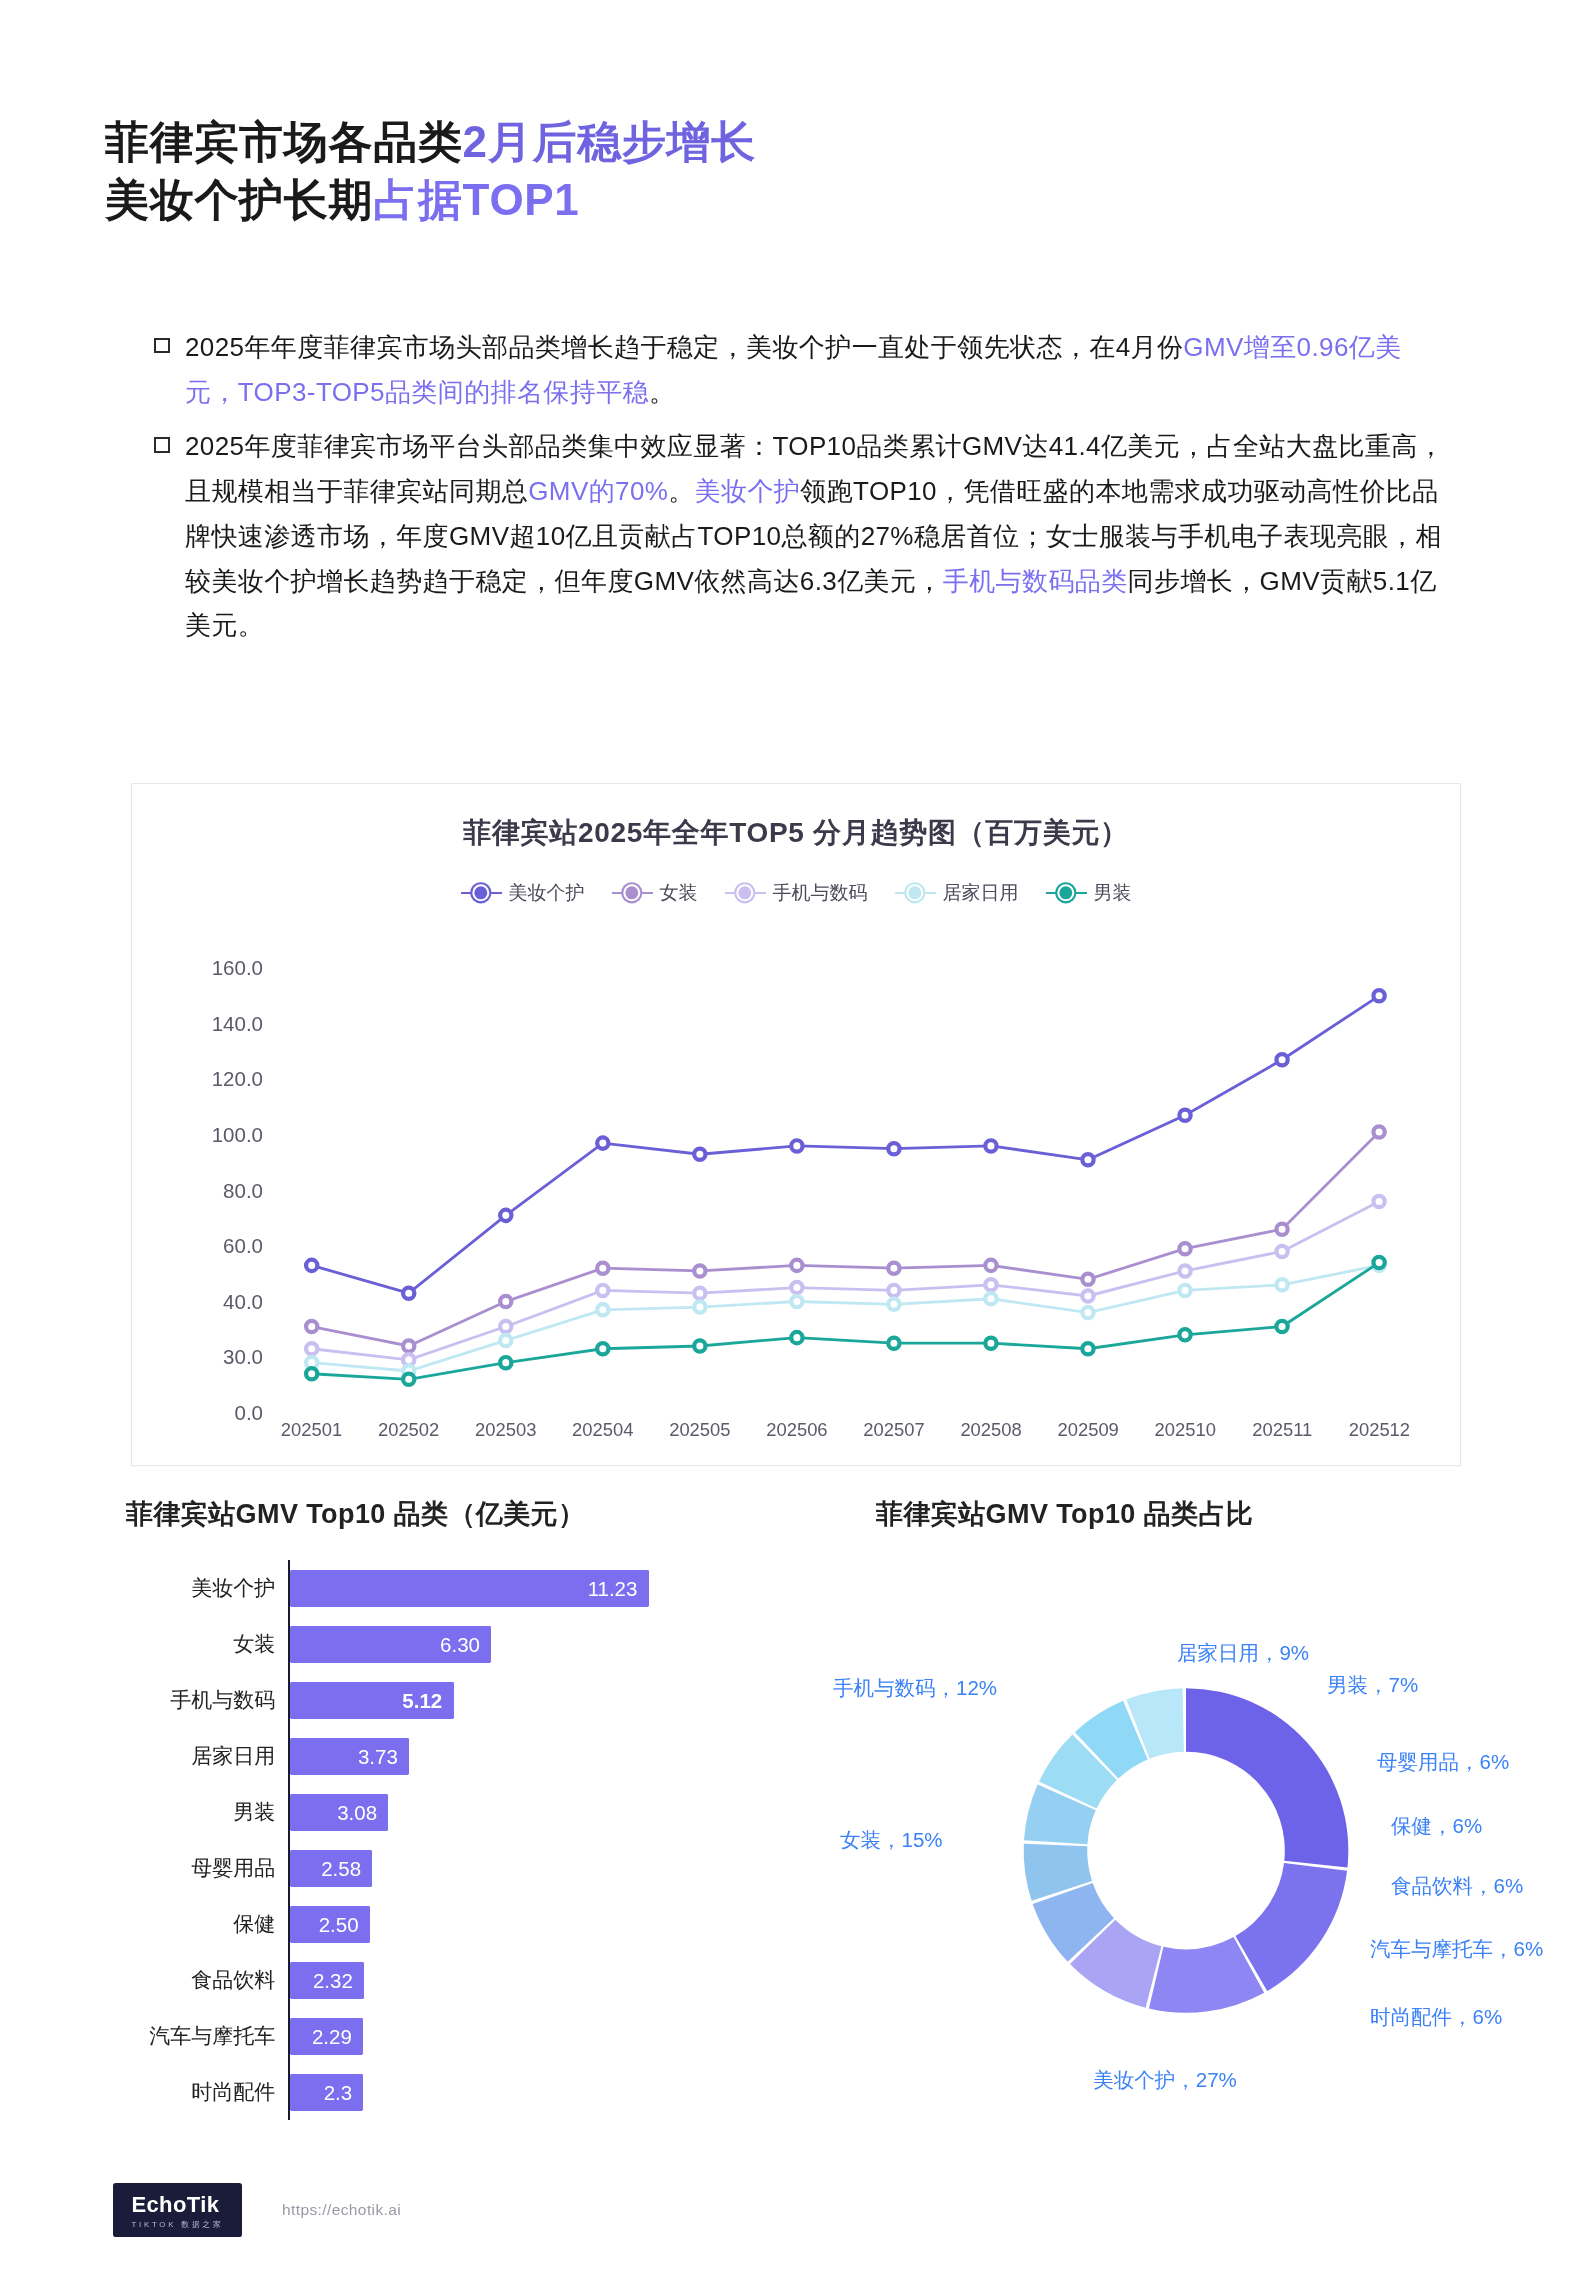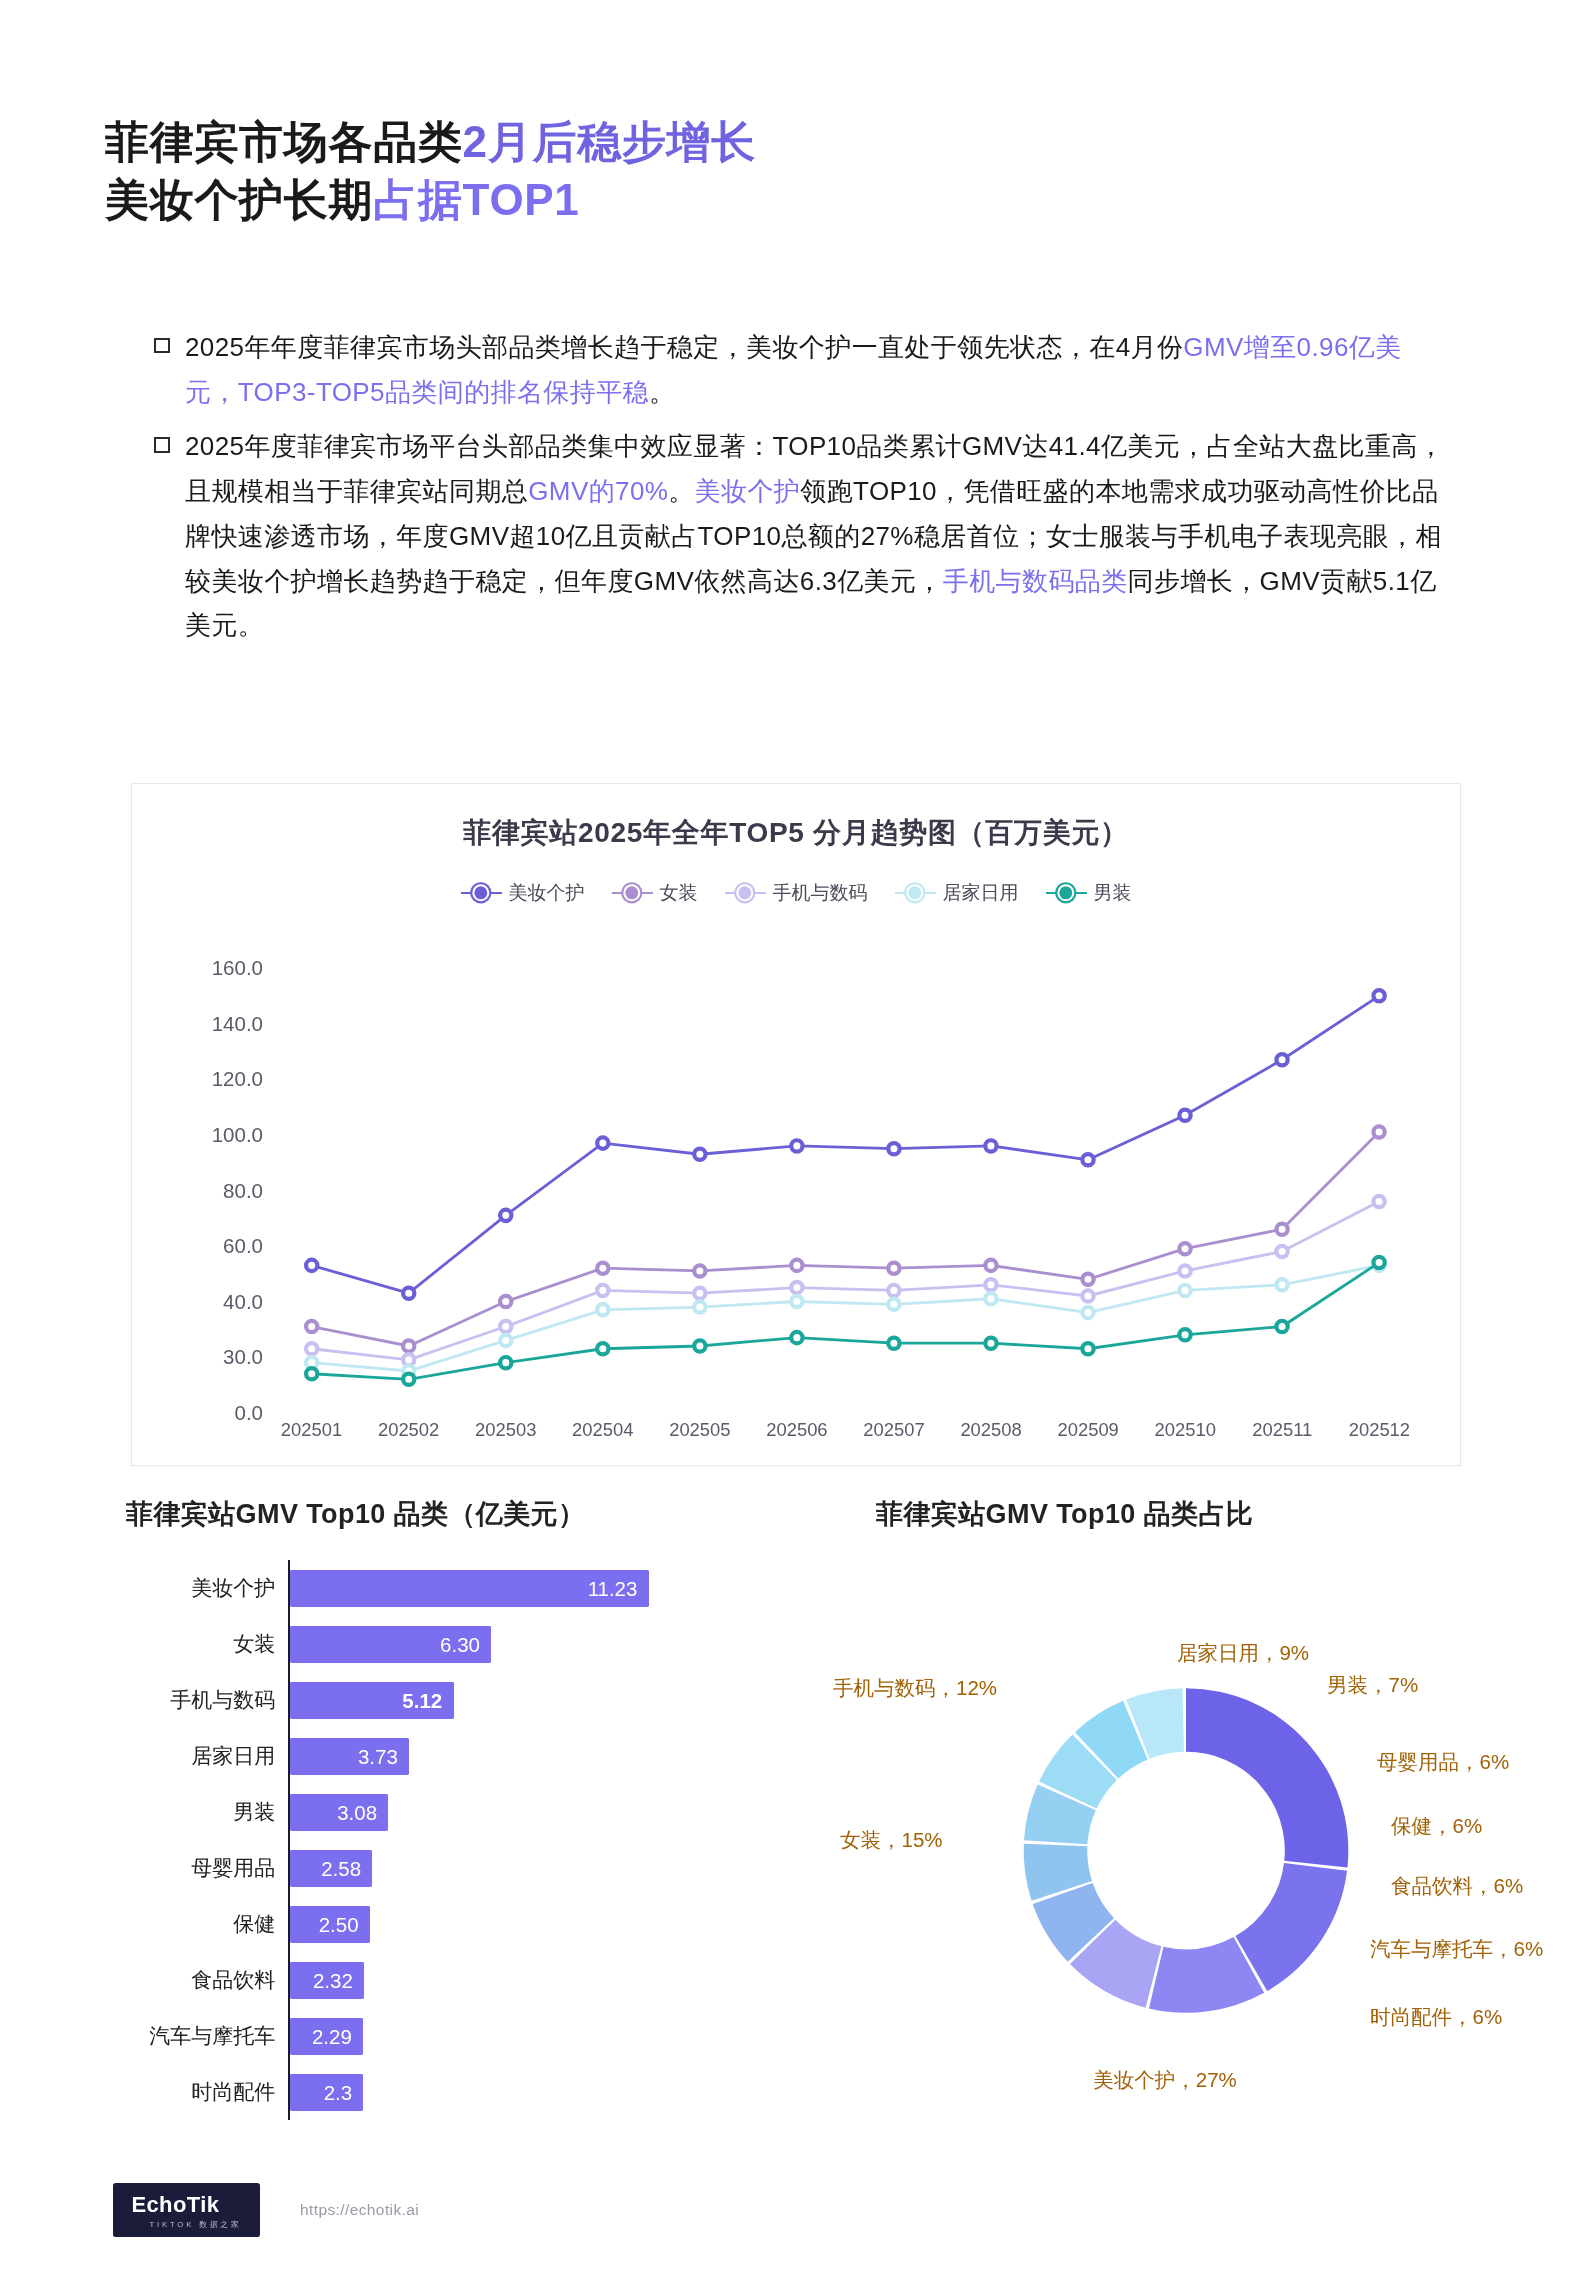--- a/index.html
+++ b/index.html
@@ -64,32 +64,31 @@
     box-sizing:border-box;
   }
   .bartrack{flex:1;position:relative;height:56px;border-left:2.8px solid #1a1a2e;}
   .barfill{
     position:absolute;left:0;top:10px;height:37px;background:#7b6ff0;border-radius:1.4px;
     display:flex;align-items:center;justify-content:flex-end;
   }
   .barval{font-size:20.5px;color:#fff;padding-right:11.3px;}
 
   .pie-wrap{position:absolute;left:833px;top:1547px;width:706px;height:607px;}
-  .pie-label{position:absolute;font-size:20.5px;color:#a16207;line-height:1.35;}
+  .pie-label{position:absolute;font-size:20.5px;color:#3b82f6;line-height:1.35;}
 
   
   .footer{position:absolute;left:113px;bottom:58px;display:flex;align-items:center;}
   .logo{
     background:#1b1b3a;color:#fff;padding:8.5px 18.4px 7px 18.4px;border-radius:2.8px;
     font-size:22px;font-weight:bold;letter-spacing:0.4px;position:relative;
   }
   .logo .sub{
     display:block;font-size:7.8px;font-weight:normal;letter-spacing:2.8px;color:#b9b9d6;
     margin-top:1.4px;
-    margin-left:18px;
   }
   .footer-url{margin-left:40px;font-size:15.5px;color:#9a9aa8;letter-spacing:0.4px;}
 </style>
 </head>
 <body>
 
 <div class="page">
 
   <div class="title-block">
     <div class="title-line">

